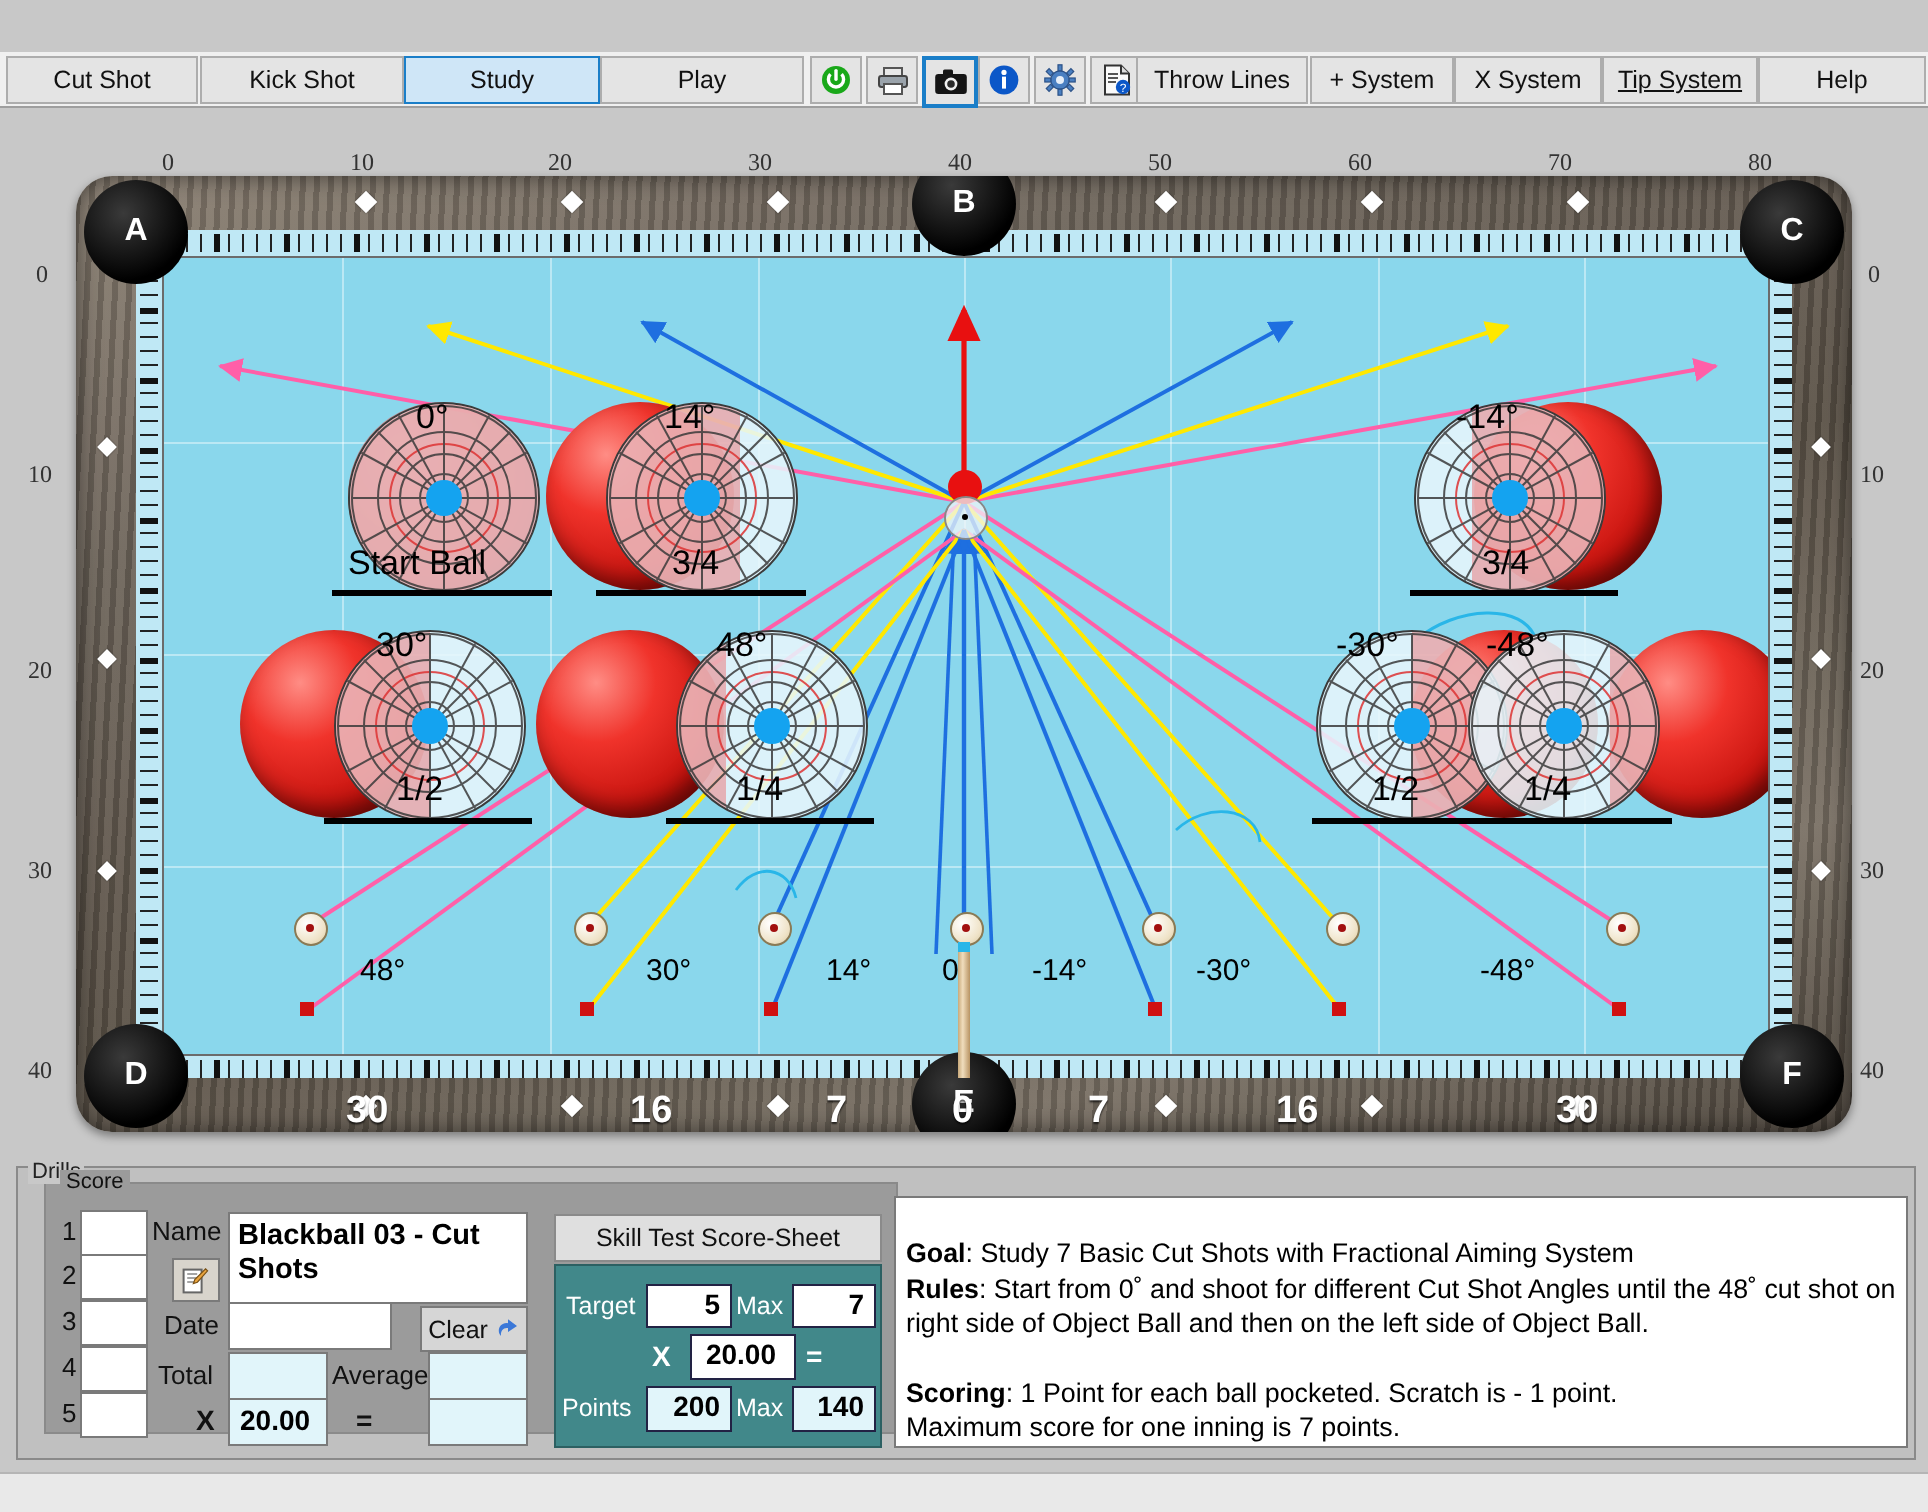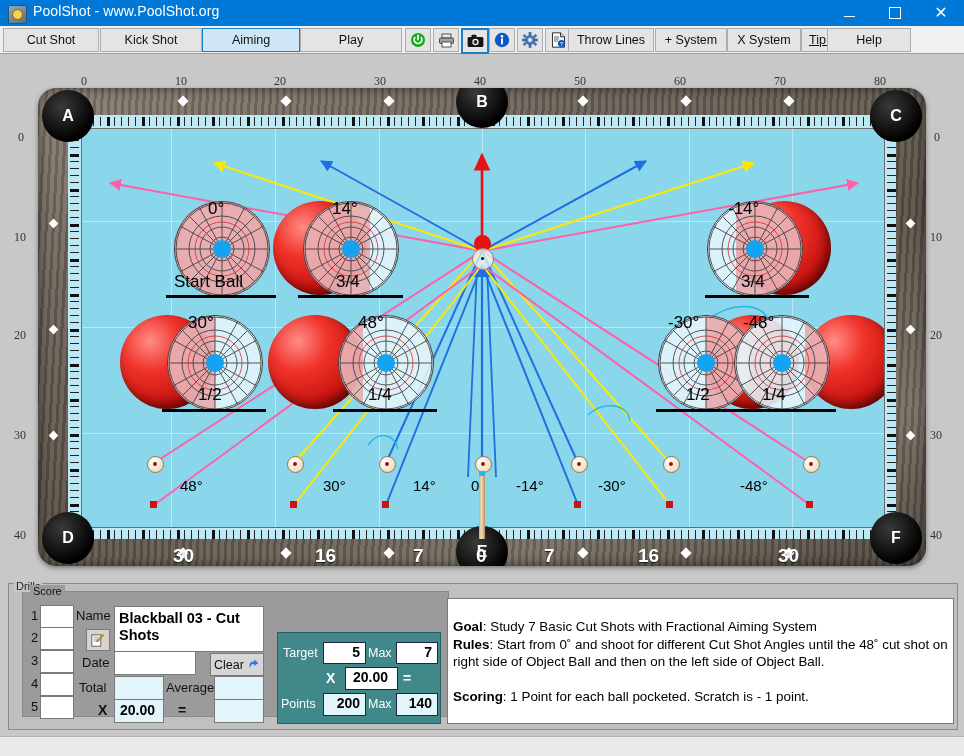--- a/index.html
+++ b/index.html
@@ -123,40 +123,25 @@
   #desctxt{position:absolute;left:5px;top:2px;width:496px;font-size:13.4px;color:#000;line-height:17.4px;}
   #desctxt b{font-weight:bold;}
 
   #statusbar{position:absolute;left:0;top:736px;width:964px;height:20px;background:#e9e9e9;border-top:1px solid #b5b5b5;}
 </style>
 </head>
 <body>
 
 <div id="app">
 
-  <div id="titlebar">
-    <div class="tb-icon">
-        <i></i>
-      </div>
-    <div class="tb-title">PoolShot - www.PoolShot.org</div>
-    <div class="winbtn" id="btn-min">
-        <span class="g"></span>
-      </div>
-    <div class="winbtn" id="btn-max">
-        <span class="g"></span>
-      </div>
-    <div class="winbtn" id="btn-close">
-        <span class="g">✕</span>
-      </div>
-  </div>
 
   <div id="toolbar">
     <div class="tbtn" style="left:3px;width:94px;">Cut Shot</div>
     <div class="tbtn" style="left:100px;width:100px;">Kick Shot</div>
-    <div class="tbtn sel" style="left:202px;width:96px;">Aiming</div>
+    <div class="tbtn sel" style="left:202px;width:96px;">Study</div>
     <div class="tbtn" style="left:300px;width:100px;">Play</div>
 
     <div class="ibtn" style="left:405px;">
       <svg width="16" height="16" viewBox="0 0 16 16">
           <circle cx="8" cy="8" r="7" fill="#19a819"></circle>
           <path d="M8 3.3v4.3" stroke="#fff" stroke-width="1.7" stroke-linecap="round"></path>
           <path d="M5.2 5.1a3.8 3.8 0 105.6 0" stroke="#fff" stroke-width="1.7" fill="none"></path>
         </svg>
     </div>
     <div class="ibtn" style="left:433px;">
@@ -204,21 +189,21 @@
           <path d="M3 5h5M3 7h5M3 9h4" stroke="#555" stroke-width=".9"></path>
           <circle cx="10.5" cy="11.5" r="3.6" fill="#0b57c8"></circle>
           <text x="10.5" y="14" font-size="6" fill="#fff" text-anchor="middle" font-family="Liberation Sans">?</text>
         </svg>
     </div>
 
     <div class="tbtn" style="left:568px;width:84px;">Throw Lines</div>
     <div class="tbtn" style="left:655px;width:70px;">+ System</div>
     <div class="tbtn" style="left:727px;width:72px;">X System</div>
     <div class="tbtn" style="left:801px;width:76px;text-decoration:underline;">Tip System</div>
-    <div class="tbtn" style="left:827px;width:82px;">Help</div>
+    <div class="tbtn" style="left:879px;width:82px;">Help</div>
   </div>
 
   <div id="tablearea">
 
     <div class="rulerlbl" style="left:81px;top:20px;">0</div>
     <div class="rulerlbl" style="left:175px;top:20px;">10</div>
     <div class="rulerlbl" style="left:274px;top:20px;">20</div>
     <div class="rulerlbl" style="left:374px;top:20px;">30</div>
     <div class="rulerlbl" style="left:474px;top:20px;">40</div>
     <div class="rulerlbl" style="left:574px;top:20px;">50</div>
@@ -981,20 +966,21 @@
   <div class="cbox" style="left:114px;top:676px;width:48px;height:22px;"></div>
   <div class="lbl" style="left:166px;top:680px;">Average</div>
   <div class="cbox" style="left:214px;top:676px;width:48px;height:22px;"></div>
 
   <div class="lblb" style="left:98px;top:702px;">X</div>
   <div class="cbox" style="left:114px;top:699px;width:48px;height:22px;"></div>
   <div class="val" style="left:120px;top:702px;">20.00</div>
   <div class="lblb" style="left:178px;top:702px;">=</div>
   <div class="cbox" style="left:214px;top:699px;width:48px;height:22px;"></div>
 
+  <div id="sheetBtn">Skill Test Score-Sheet</div>
   <div id="tealbox">
     <div style="position:absolute;left:5px;top:13px;font-size:12.5px;color:#fff;">Target</div>
     <div style="position:absolute;left:45px;top:9px;width:41px;height:20px;background:#fff;border:1px solid #224;"></div>
     <div style="position:absolute;left:45px;top:11px;width:37px;text-align:right;font-size:14px;font-weight:bold;color:#000;">5</div>
     <div style="position:absolute;left:90px;top:13px;font-size:12.5px;color:#fff;">Max</div>
     <div style="position:absolute;left:118px;top:9px;width:40px;height:20px;background:#fff;border:1px solid #224;"></div>
     <div style="position:absolute;left:118px;top:11px;width:36px;text-align:right;font-size:14px;font-weight:bold;color:#000;">7</div>
 
     <div style="position:absolute;left:48px;top:37px;font-size:14px;font-weight:bold;color:#fff;">X</div>
     <div style="position:absolute;left:67px;top:34px;width:51px;height:21px;background:#fff;border:1px solid #224;"></div>
@@ -1009,17 +995,18 @@
     <div style="position:absolute;left:118px;top:62px;width:36px;text-align:right;font-size:14px;font-weight:bold;color:#000;">140</div>
   </div>
 
   <div id="descbox">
     <div id="desctxt">
       <br>
       <b>Goal</b><span>: Study 7 Basic Cut Shots with Fractional Aiming System</span><br>
       <b>Rules</b><span>: Start from 0˚ and shoot for different Cut Shot Angles until the 48˚ cut shot on right side of Object Ball and then on the left side of Object Ball.</span><br>
       <br>
       <b>Scoring</b><span>: 1 Point for each ball pocketed. Scratch is - 1 point.</span><br>
+      <span>Maximum score for one inning is 7 points.</span>
     </div>
   </div>
 
   <div id="statusbar"></div>
 </div>
 
 </body></html>

